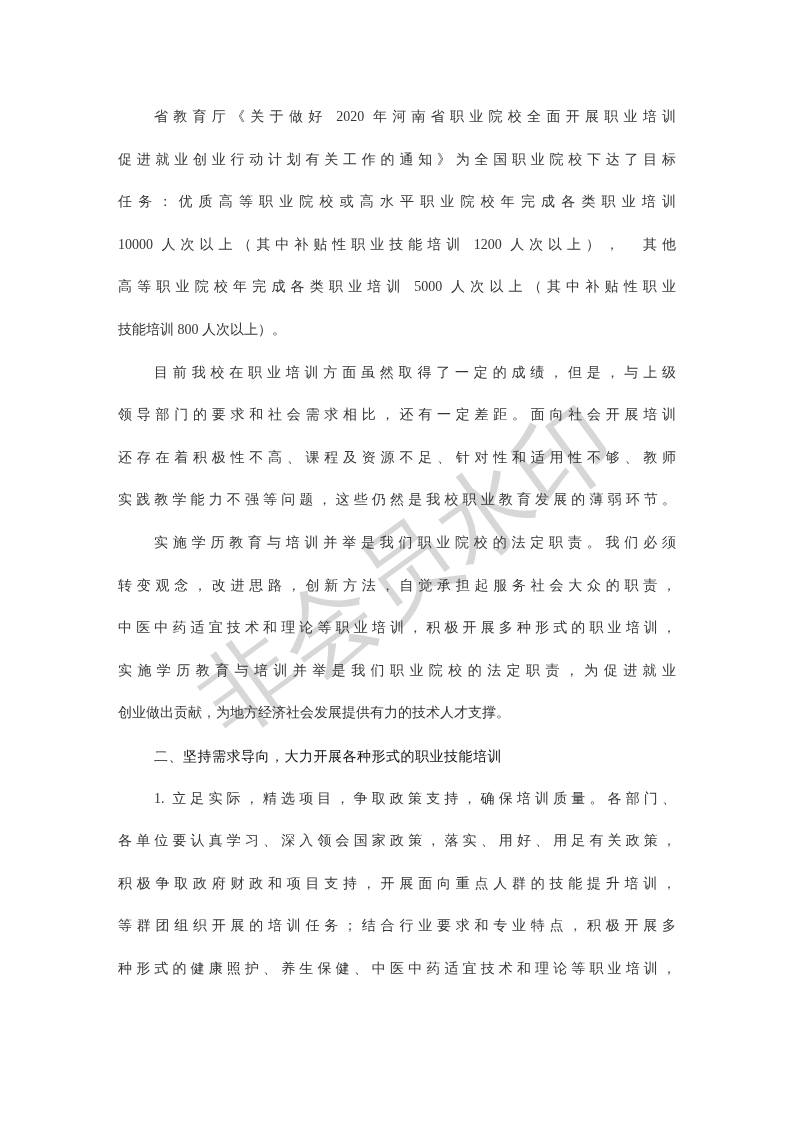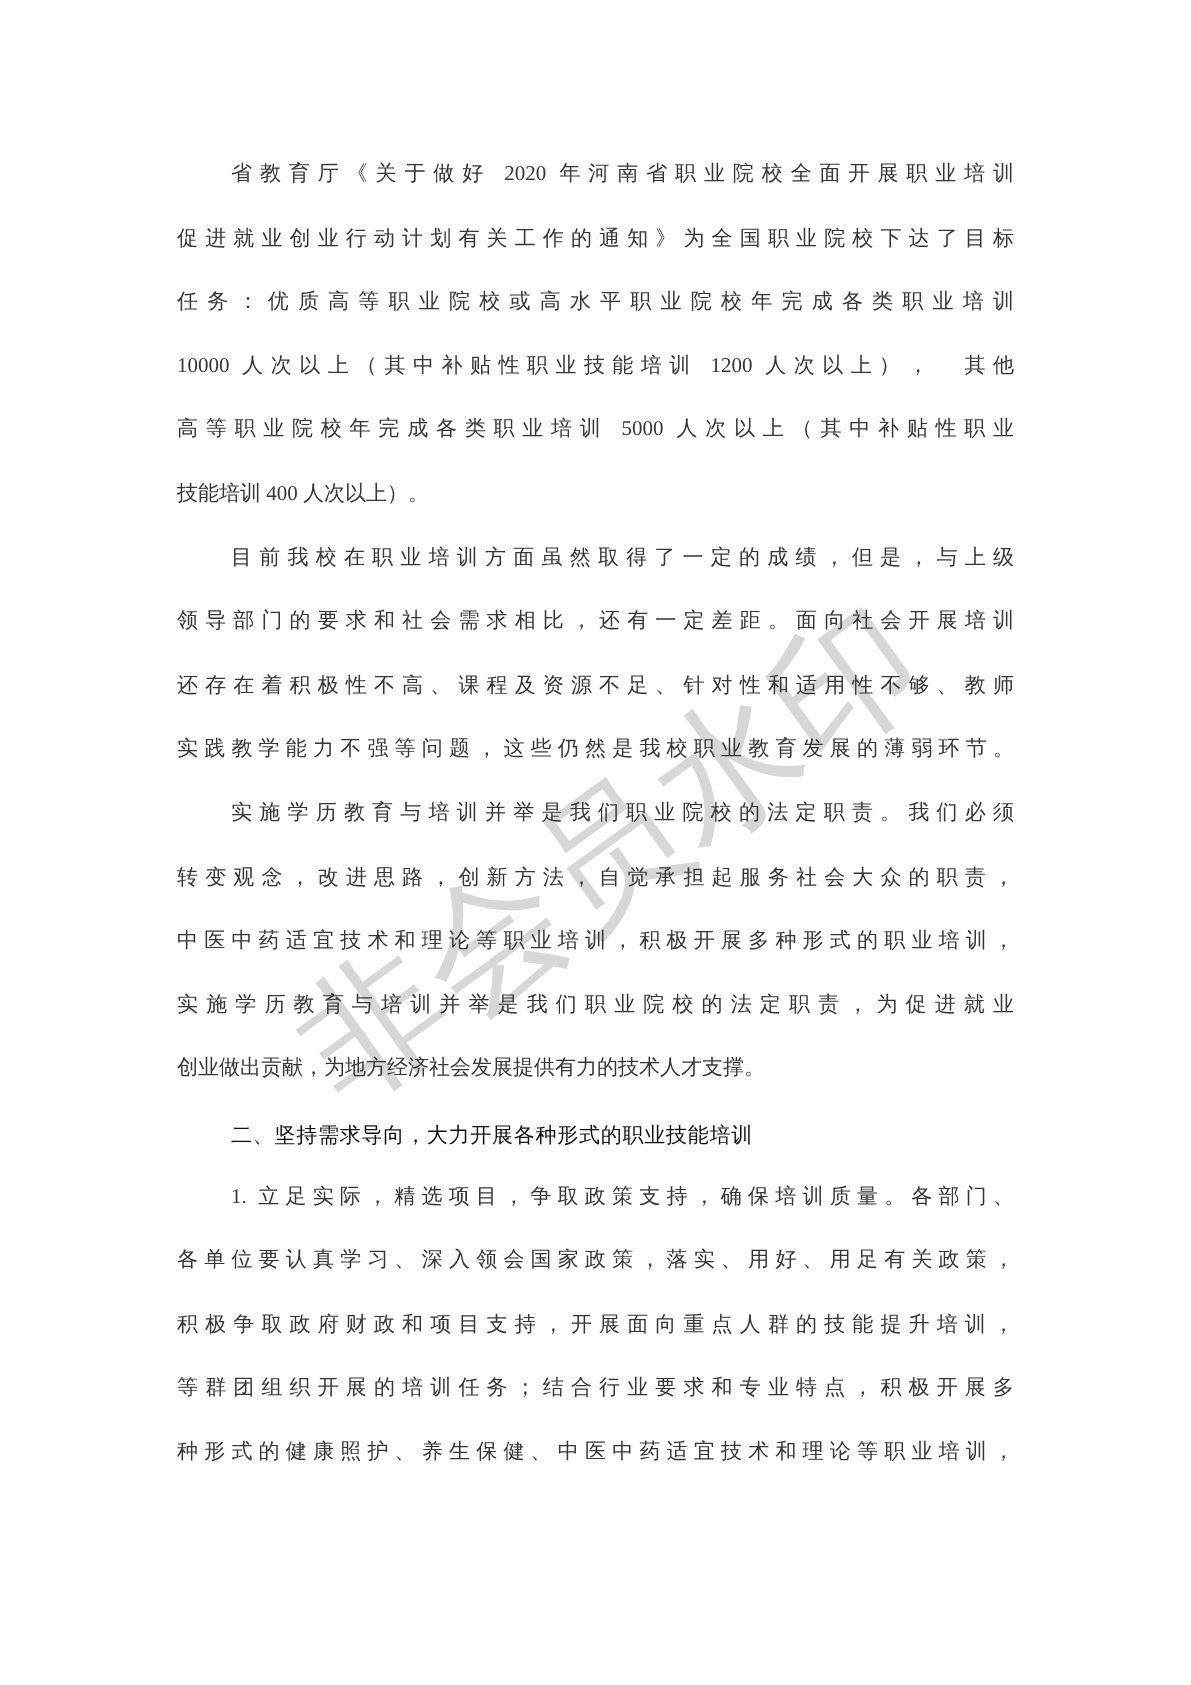--- a/index.html
+++ b/index.html
@@ -63,21 +63,21 @@
 
   <div class="watermark">非会员水印</div>
 
   <div class="content">
 
     <div class="line jl indent">省教育厅《关于做好 2020 年河南省职业院校全面开展职业培训</div>
     <div class="line jl">促进就业创业行动计划有关工作的通知》为全国职业院校下达了目标</div>
     <div class="line jl">任务：优质高等职业院校或高水平职业院校年完成各类职业培训</div>
     <div class="line jl">10000 人次以上（其中补贴性职业技能培训 1200 人次以上），　其他</div>
     <div class="line jl">高等职业院校年完成各类职业培训 5000 人次以上（其中补贴性职业</div>
-    <div class="line end">技能培训 400 人次以上）。</div>
+    <div class="line end">技能培训 800 人次以上）。</div>
 
     <div class="line jl indent">目前我校在职业培训方面虽然取得了一定的成绩，但是，与上级</div>
     <div class="line jl">领导部门的要求和社会需求相比，还有一定差距。面向社会开展培训</div>
     <div class="line jl">还存在着积极性不高、课程及资源不足、针对性和适用性不够、教师</div>
     <div class="line jl">实践教学能力不强等问题，这些仍然是我校职业教育发展的薄弱环节。</div>
 
     <div class="line jl indent">实施学历教育与培训并举是我们职业院校的法定职责。我们必须</div>
     <div class="line jl">转变观念，改进思路，创新方法，自觉承担起服务社会大众的职责，</div>
     <div class="line jl">中医中药适宜技术和理论等职业培训，积极开展多种形式的职业培训，</div>
     <div class="line jl">实施学历教育与培训并举是我们职业院校的法定职责，为促进就业</div>

